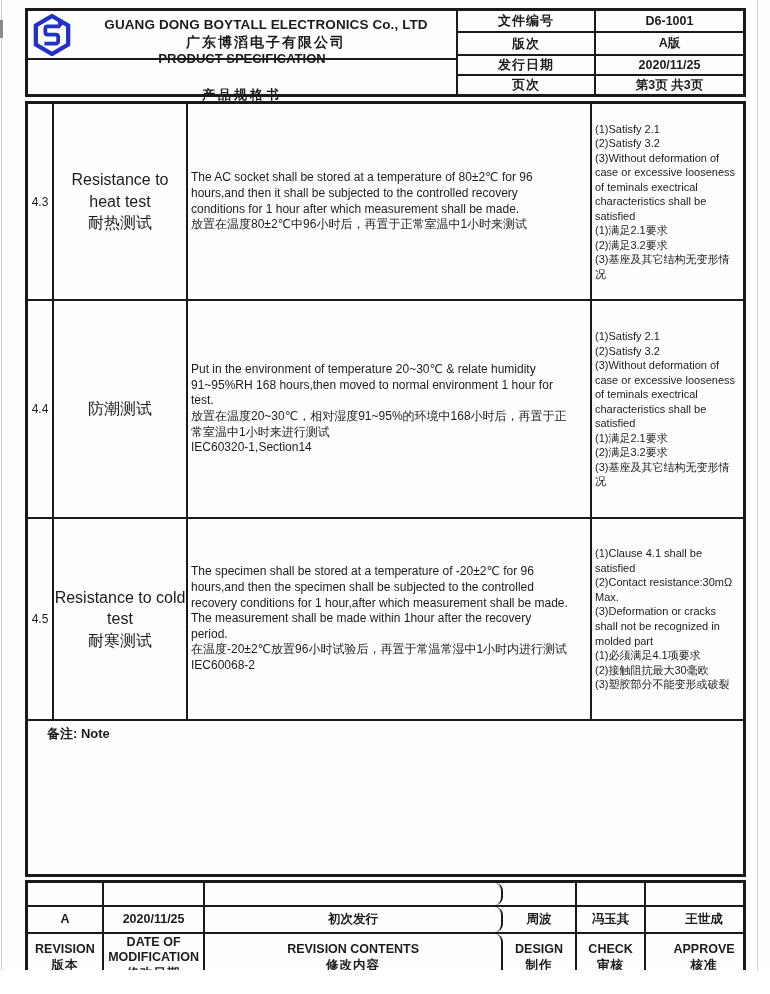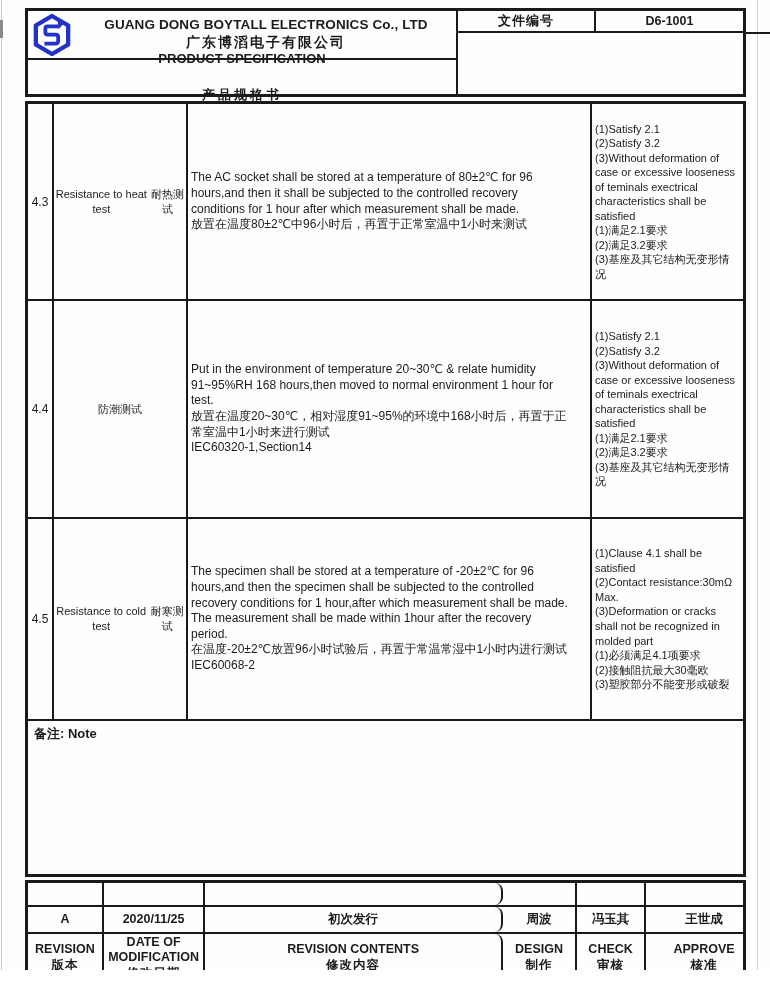--- a/index.html
+++ b/index.html
@@ -18,41 +18,41 @@
   .hdr{position:absolute;left:25px;top:8px;width:715px;height:83px;border:3px solid #1a1a1a;display:flex;}
   .hdr-left{width:428px;display:flex;flex-direction:column;}
   .hdr-company{height:47px;border-bottom:2px solid #1a1a1a;display:flex;align-items:center;}
   .logo-box{width:48px;display:flex;align-items:center;justify-content:center;flex:0 0 auto;}
   .company-names{flex:1;display:flex;flex-direction:column;align-items:center;justify-content:center;line-height:1.25;}
   .company-en{font-size:13.5px;font-weight:bold;letter-spacing:0.1px;}
   .company-cn{font-size:14px;font-weight:bold;letter-spacing:2px;}
   .hdr-prodspec{height:34px;display:flex;flex-direction:column;align-items:center;justify-content:center;line-height:1.2;}
   .title-en{font-size:13px;font-weight:bold;}
   .title-cn{font-size:13px;font-weight:bold;letter-spacing:3px;margin-top:20px;}
-  .hdr-right{width:285px;border-left:2px solid #1a1a1a;display:flex;flex-direction:row;}
+  .hdr-right{width:285px;border-left:2px solid #1a1a1a;display:flex;flex-direction:column;}
   .meta-row{display:flex;border-bottom:2px solid #1a1a1a;}
   .meta-row:last-child{border-bottom:none;}
   .meta-row.r1{height:20px;} .meta-row.r2{height:21px;} .meta-row.r3{height:18px;} .meta-row.r4{height:18px;}
   .meta-label{width:136px;border-right:2px solid #1a1a1a;display:flex;align-items:center;justify-content:center;
     font-weight:bold;font-size:13px;letter-spacing:1px;}
   .meta-value{width:147px;display:flex;align-items:center;justify-content:center;font-weight:bold;font-size:12.5px;}
 
   
   .spec{position:absolute;left:25px;top:101px;width:715px;height:770px;border:3px solid #1a1a1a;display:flex;flex-direction:column;}
   .spec-row{display:flex;border-bottom:2px solid #1a1a1a;}
   .spec-row.h43{height:195px;} .spec-row.h44{height:216px;} .spec-row.h45{height:200px;}
   .cell{box-sizing:content-box;}
   .c-no{width:24px;border-right:2px solid #1a1a1a;display:flex;align-items:center;justify-content:center;font-size:12px;}
-  .c-name{width:132px;border-right:2px solid #1a1a1a;display:flex;flex-direction:row;align-items:center;justify-content:center;
-    text-align:center;font-size:11px;line-height:1.35;}
+  .c-name{width:132px;border-right:2px solid #1a1a1a;display:flex;flex-direction:column;align-items:center;justify-content:center;
+    text-align:center;font-size:16px;line-height:1.35;}
   .c-desc{width:404px;border-right:2px solid #1a1a1a;display:flex;align-items:center;
     font-size:12px;line-height:1.3;padding:2px 19px 2px 3px;box-sizing:border-box;}
   .c-req{width:149px;display:flex;align-items:center;font-size:11px;line-height:1.32;padding:2px 1px 2px 3px;box-sizing:border-box;}
   .multiline{white-space:pre-line;word-wrap:break-word;}
-  .note-row{flex:1;padding:4px 6px;font-size:13px;font-weight:bold;border-bottom:none;}
+  .note-row{flex:1;padding:4px 19px;font-size:13px;font-weight:bold;border-bottom:none;}
 
   
   .rev{position:absolute;left:25px;top:880px;width:715px;height:99px;border:3px solid #1a1a1a;display:flex;flex-direction:column;}
   .rev-row{display:flex;border-bottom:2px solid #1a1a1a;}
   .rev-row:last-child{border-bottom:none;}
   .rev-row.empty{height:22px;}
   .rev-row.entry{height:25px;font-weight:bold;font-size:12.5px;}
   .rev-row.heads{height:48px;font-weight:bold;font-size:12.5px;}
   .rc{display:flex;flex-direction:column;align-items:center;justify-content:center;text-align:center;
     border-right:2px solid #1a1a1a;line-height:1.25;}

